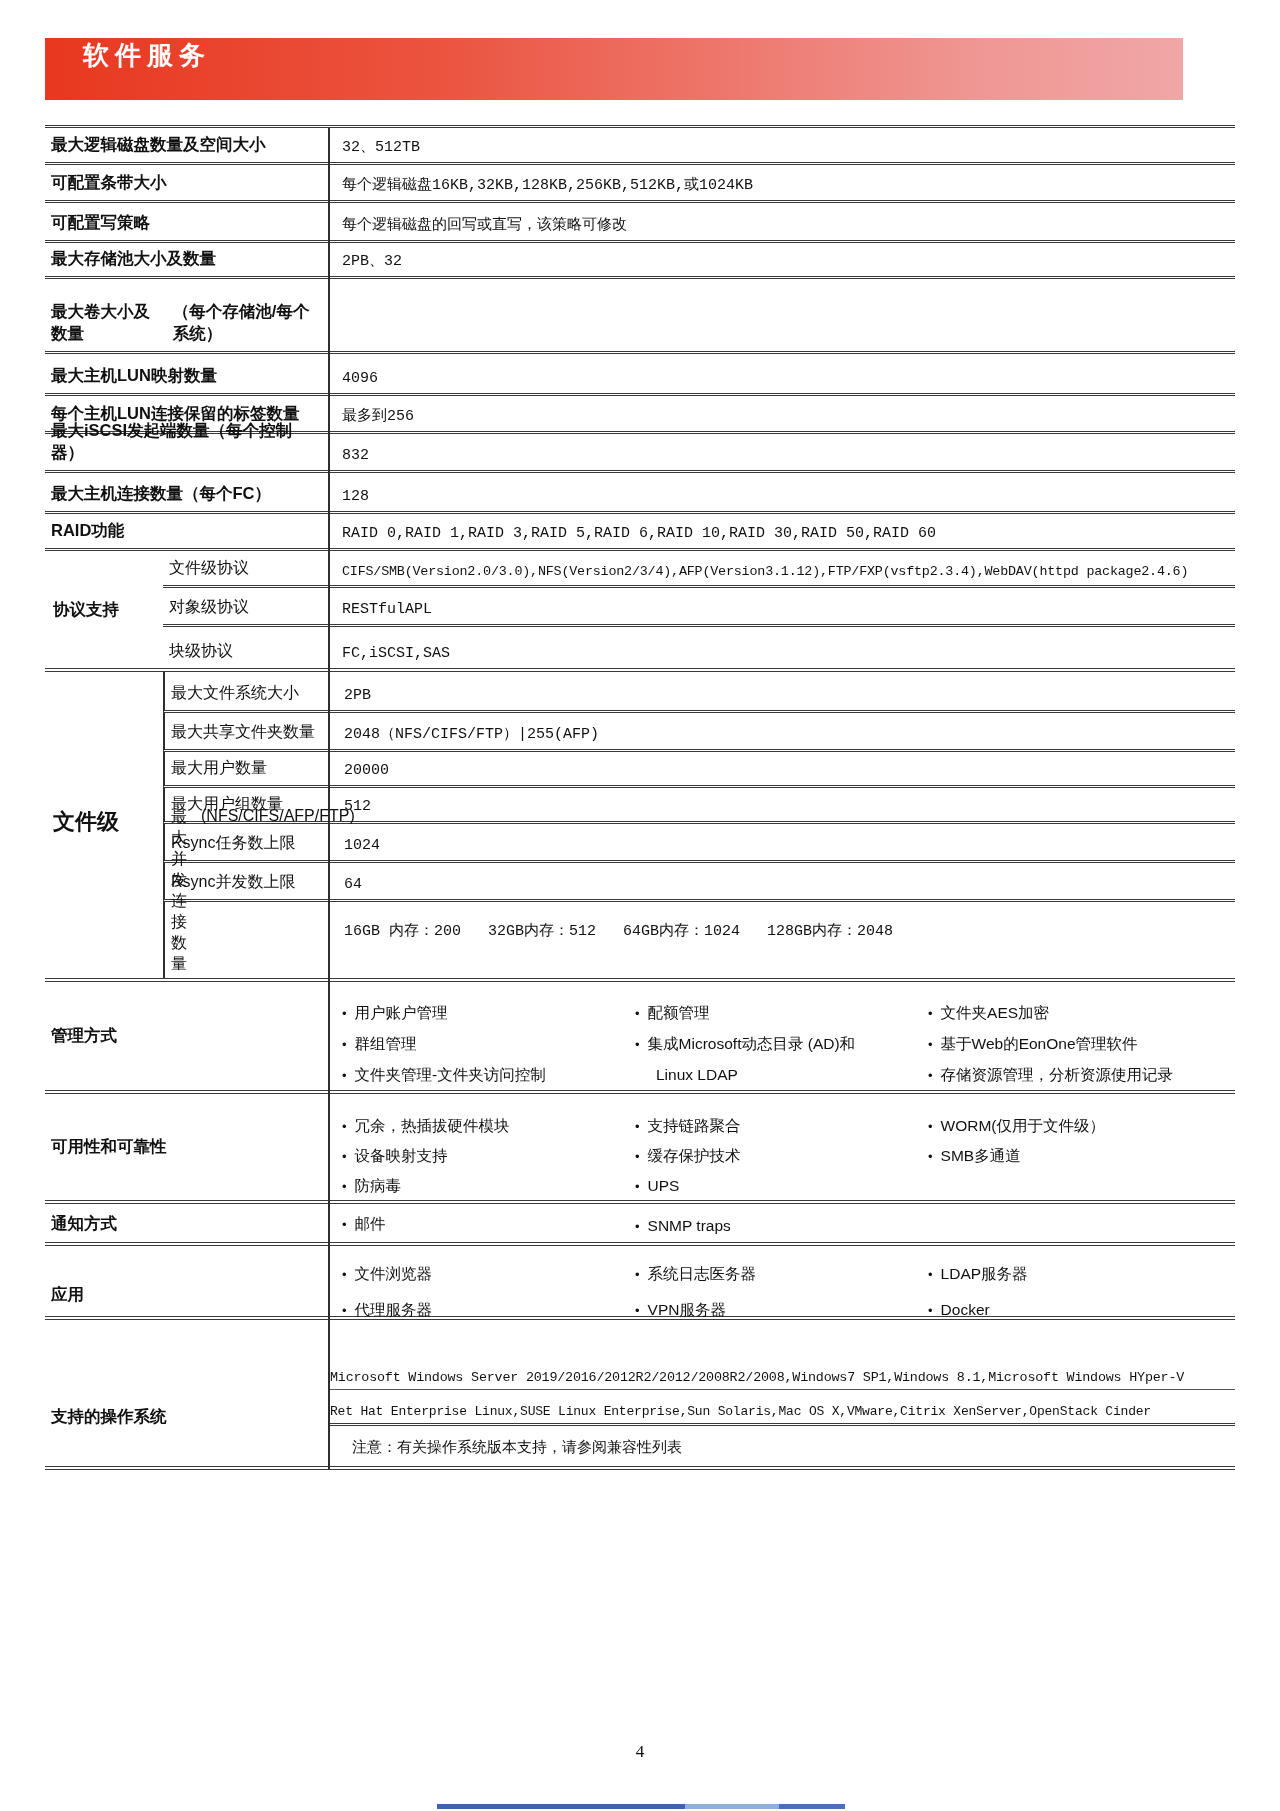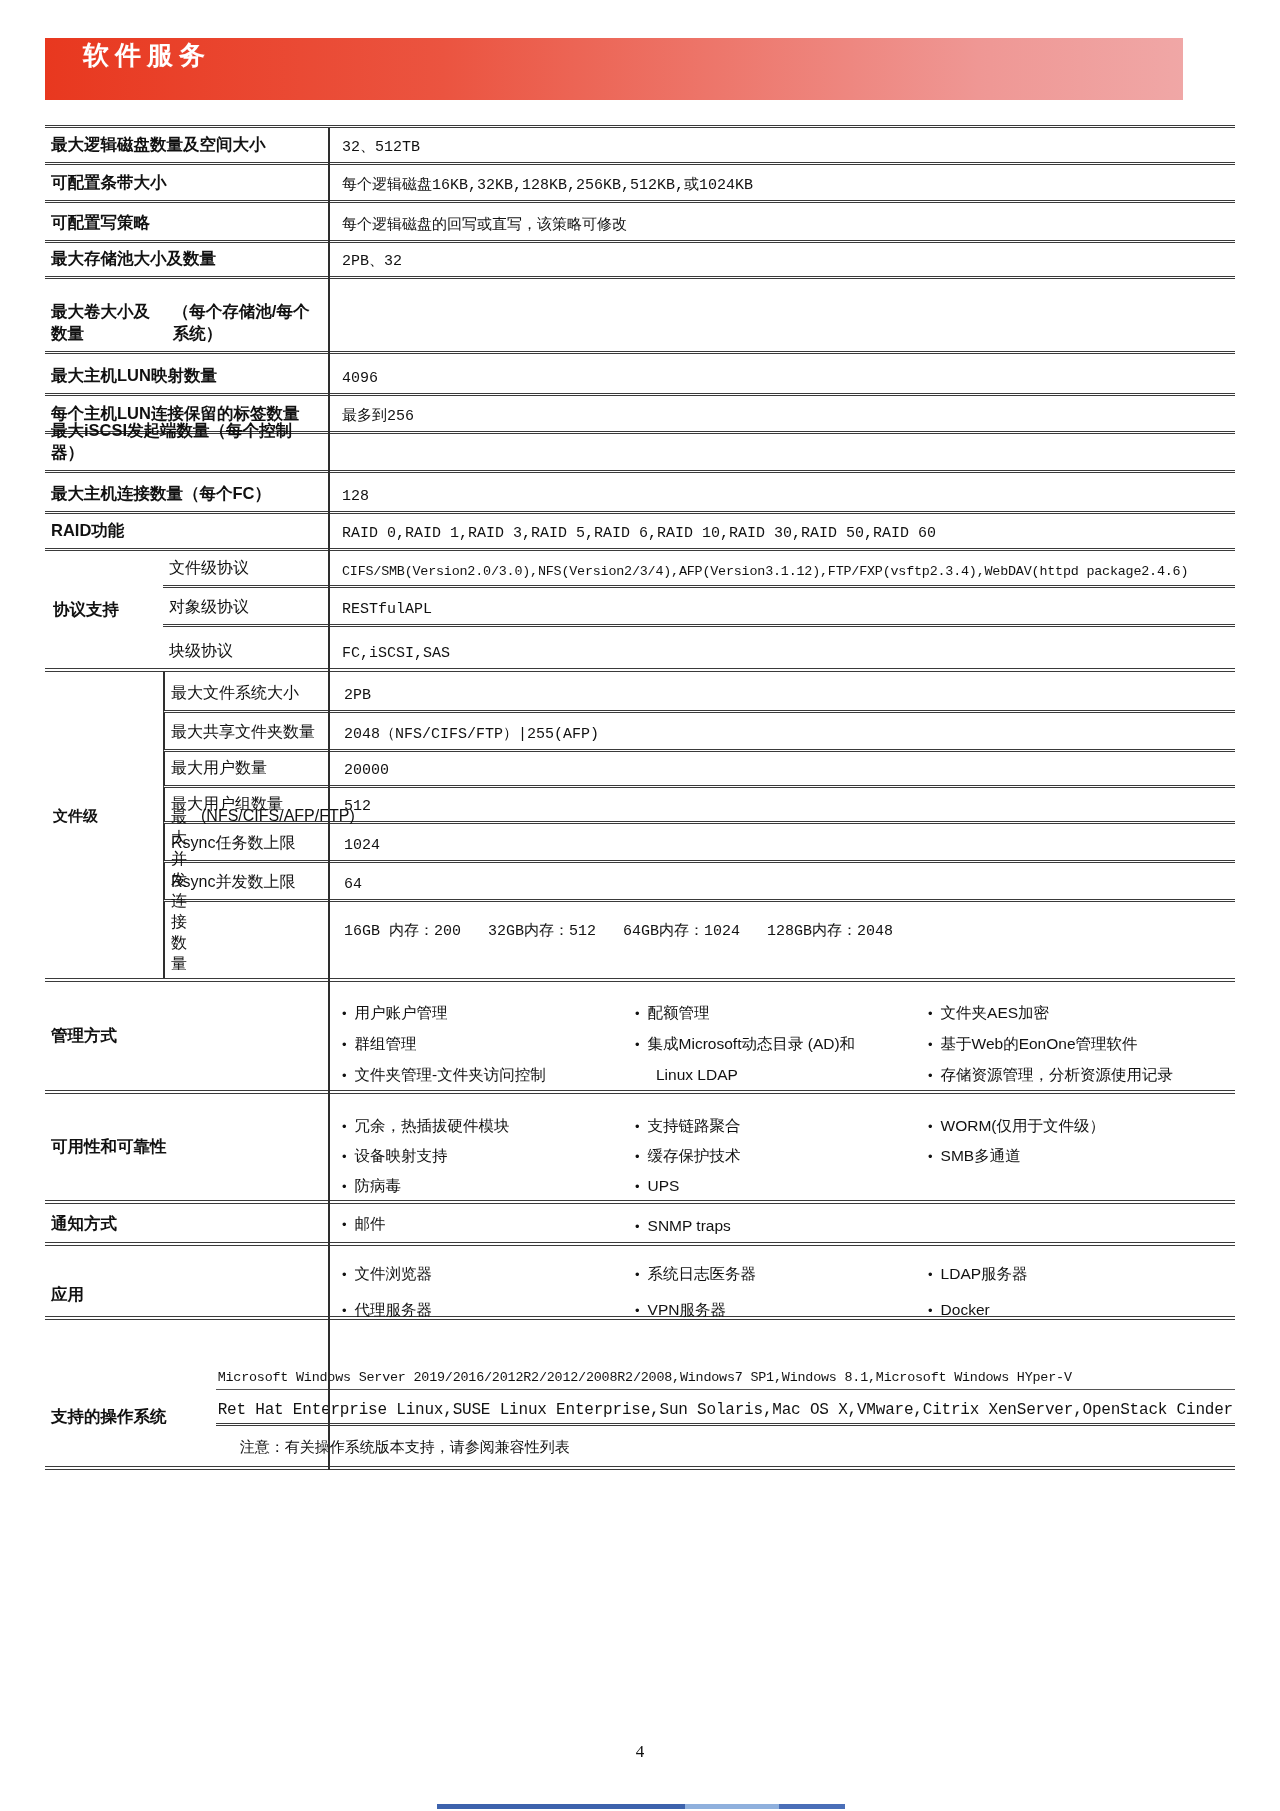--- a/index.html
+++ b/index.html
@@ -26,38 +26,38 @@
   .pv{flex:1;box-sizing:border-box;padding:0 6px 6px 14px;
       font-family:"Liberation Mono","DejaVu Sans Mono",monospace;font-size:15px;white-space:pre;}
   .pv.long{font-size:13.4px;letter-spacing:-0.2px;}
   .gl{position:absolute;left:8px;top:50%;transform:translateY(-50%);font-weight:700;font-size:16.5px;z-index:6;}
   
   .fsec{position:relative;border-bottom:4px double #3a3a3a;box-sizing:border-box;}
   .frow{display:flex;}
   .finner{flex:1;display:flex;align-items:flex-end;border-left:2px solid #2e2e2e;
           border-bottom:3px double #3a3a3a;box-sizing:border-box;}
   .frow:last-child .finner{border-bottom:none;}
-  .fgl{position:absolute;left:8px;top:44%;font-weight:700;font-size:15px;z-index:6;}
+  .fgl{position:absolute;left:8px;top:44%;font-weight:700;font-size:22px;z-index:6;}
   
   .drow{display:flex;border-bottom:4px double #3a3a3a;box-sizing:border-box;}
   .dlabel{width:283px;box-sizing:border-box;padding:0 6px;font-weight:700;font-size:16.5px;}
   .dval{flex:1;display:flex;box-sizing:border-box;padding-left:14px;}
   .dcol{width:293px;box-sizing:border-box;}
   .bi{display:flex;align-items:baseline;font-size:15.5px;}
   .blt{font-size:13px;margin-right:8px;}
   .bi.no-blt{padding-left:21px;}
   .center{align-self:center;}
   .bottom{align-self:flex-end;}
   
   .osval{flex:1;box-sizing:border-box;padding-top:36px;
          font-family:"Liberation Mono","DejaVu Sans Mono",monospace;}
   .osline1{height:34px;display:flex;align-items:flex-end;border-bottom:1px solid #555;
            font-size:13.4px;letter-spacing:-0.2px;padding:0 2px 4px 2px;white-space:pre;box-sizing:border-box;}
   .osline2{height:36px;display:flex;align-items:flex-end;border-bottom:3px double #3a3a3a;
-           font-size:16px;letter-spacing:-0.2px;padding:0 2px 4px 2px;white-space:pre;box-sizing:border-box;}
+           font-size:13px;letter-spacing:-0.2px;padding:0 2px 4px 2px;white-space:pre;box-sizing:border-box;}
   .osnote{height:38px;display:flex;align-items:flex-end;font-size:15px;padding:0 0 7px 24px;box-sizing:border-box;}
   
   .pageno{position:absolute;left:0;width:1280px;top:1742px;text-align:center;
           font-family:"Liberation Serif","DejaVu Serif",serif;font-size:17px;}
   .strip{position:absolute;left:437px;top:1804px;height:5px;display:flex;font-size:0;}
   .strip span{display:inline-block;height:5px;}
 </style>
 </head>
 <body>
 
@@ -95,20 +95,21 @@
     <div class="row" style="height:42px">
       <div class="lcell">最大主机LUN映射数量</div>
       <div class="vcell">4096</div>
     </div>
     <div class="row" style="height:38px">
       <div class="lcell">每个主机LUN连接保留的标签数量</div>
       <div class="vcell">最多到256</div>
     </div>
     <div class="row" style="height:39px">
       <div class="lcell">最大iSCSI发起端数量（每个控制器）</div>
+      <div class="vcell">832</div>
     </div>
     <div class="row" style="height:41px">
       <div class="lcell">最大主机连接数量（每个FC）</div>
       <div class="vcell">128</div>
     </div>
     <div class="row" style="height:37px">
       <div class="lcell">RAID功能</div>
       <div class="vcell">RAID 0,RAID 1,RAID 3,RAID 5,RAID 6,RAID 10,RAID 30,RAID 50,RAID 60</div>
     </div>
 

